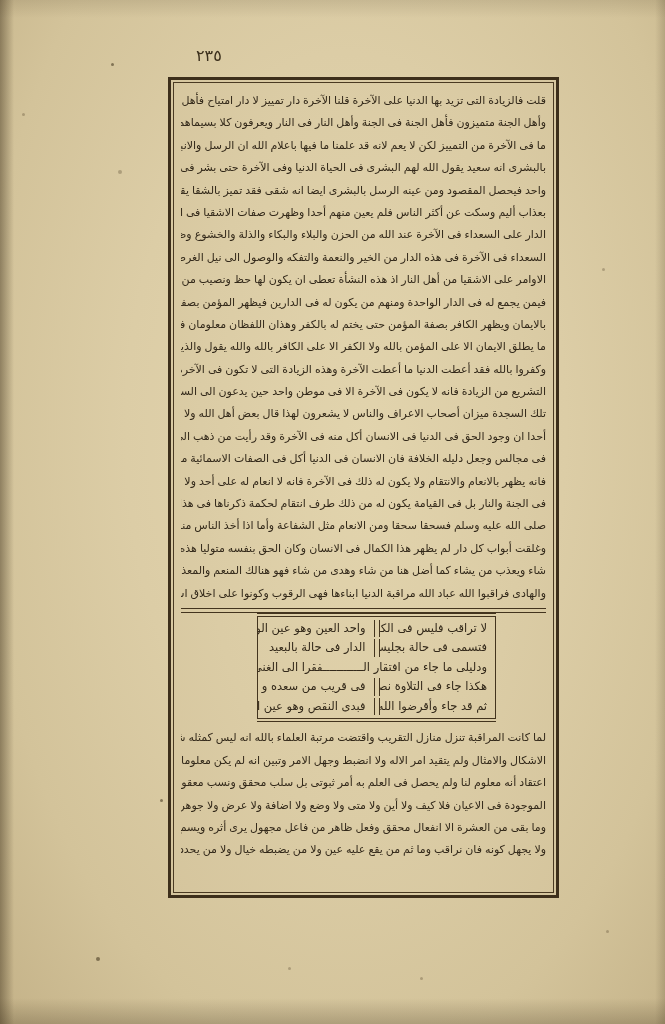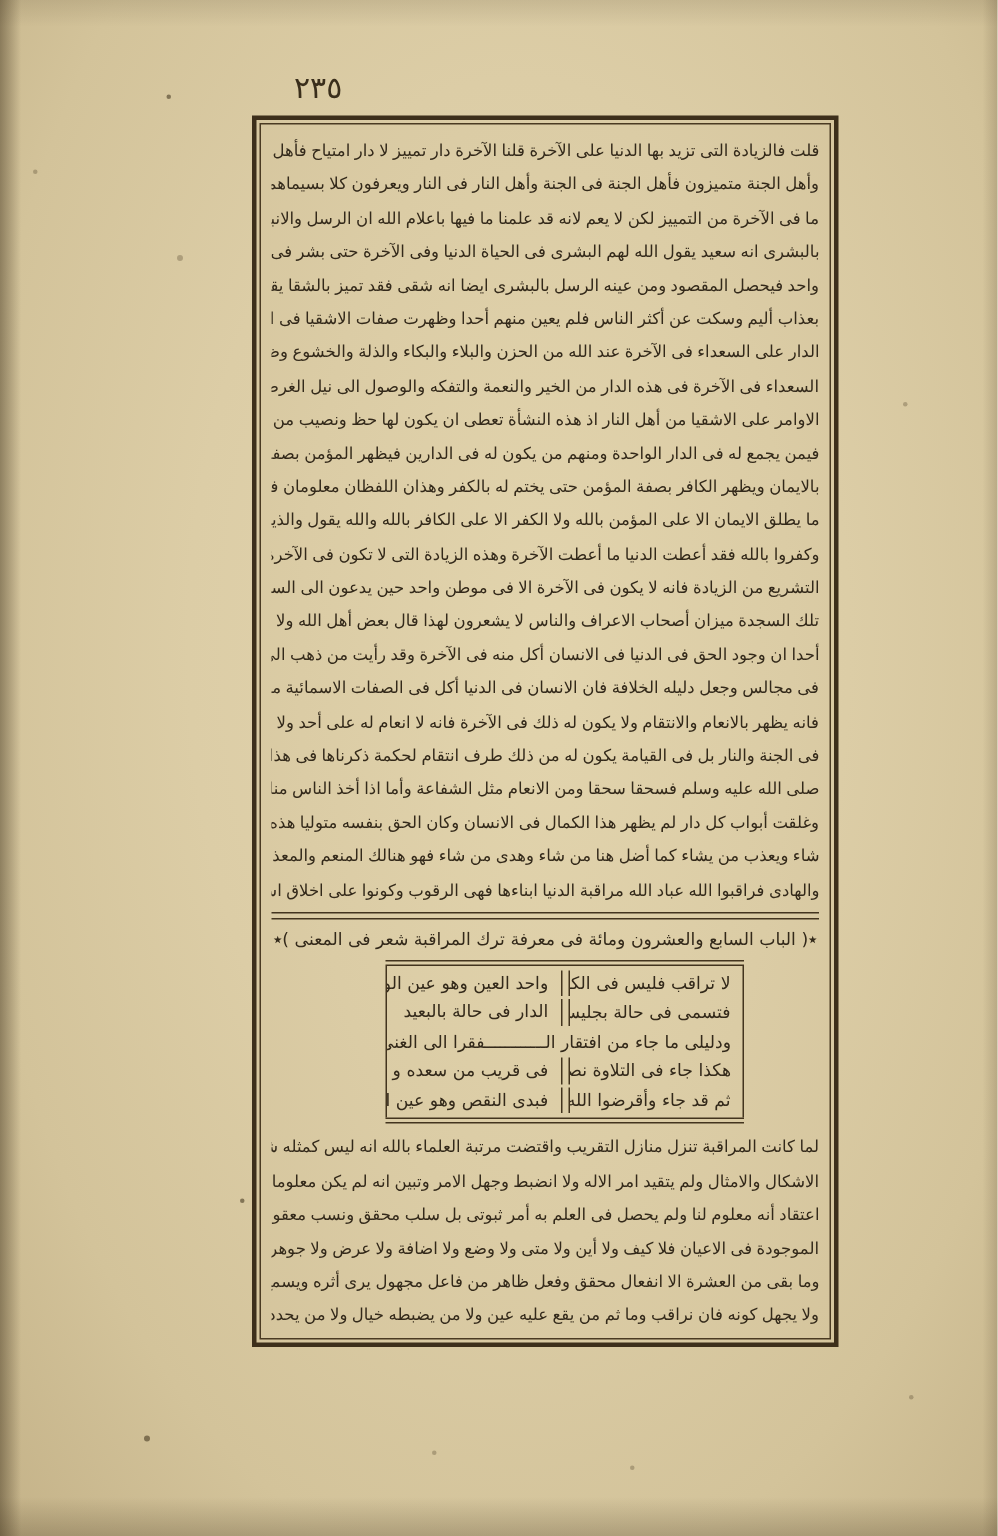--- a/index.html
+++ b/index.html
@@ -13,21 +13,21 @@
     position:relative; width:665px; height:1024px;
     background:
       linear-gradient(90deg, rgba(58,45,24,.45) 0px, rgba(58,45,24,0) 14px),
       linear-gradient(270deg, rgba(58,45,24,.18) 0px, rgba(58,45,24,0) 10px),
       linear-gradient(0deg, rgba(58,45,24,.25) 0px, rgba(58,45,24,0) 26px),
       linear-gradient(180deg, rgba(58,45,24,.12) 0px, rgba(58,45,24,0) 18px),
       radial-gradient(ellipse at 52% 42%, #e4d6b0 0%, #dccda6 45%, #d3c39a 75%, #c4b288 100%);
   }
   .page-number{
     position:absolute; top:46px; left:196px;
-    font-size:20px; letter-spacing:2px; color:#3a2e1b;
+    font-size:16px; letter-spacing:2px; color:#3a2e1b;
     direction:rtl;
   }
   .frame-outer{
     position:absolute; top:77px; left:168px; width:391px; height:821px;
     border:3px solid #3d2f1b;
     background:radial-gradient(ellipse at 50% 45%, #e2d4ad 0%, #dbcca5 60%, #d5c59d 100%);
   }
   .frame-inner{
     position:absolute; inset:2px;
     border:1px solid #4a3a22;
@@ -132,21 +132,20 @@
         <p class="tline">فانه يظهر بالانعام والانتقام ولا يكون له ذلك فى الآخرة فانه لا انعام له على أحد ولا انتقام هنا أعنى</p>
         <p class="tline">فى الجنة والنار بل فى القيامة يكون له من ذلك طرف انتقام لحكمة ذكرناها فى هذا الكتاب مثل قوله</p>
         <p class="tline">صلى الله عليه وسلم فسحقا سحقا ومن الانعام مثل الشفاعة وأما اذا أخذ الناس منازلهم وذبح الموت</p>
         <p class="tline">وغلقت أبواب كل دار لم يظهر هذا الكمال فى الانسان وكان الحق بنفسه متوليا هذه الامور فينعم من</p>
         <p class="tline">شاء ويعذب من يشاء كما أضل هنا من شاء وهدى من شاء فهو هنالك المنعم والمعذب كما كان هنا المضل</p>
         <p class="tline">والهادى فراقبوا الله عباد الله مراقبة الدنيا ابناءها فهى الرقوب وكونوا على اخلاق اسمكم تسعدوا</p>
       </div>
 
       <div class="rule"></div>
 
-      <div class="chapter-heading">٭( الباب السابع والعشرون ومائة فى معرفة ترك المراقبة شعر فى المعنى )٭</div>
 
       <div class="poem-rule"></div>
       <div class="poem-box">
         <div class="verse">
           <div class="hemi">لا تراقب فليس فى الكون الا</div>
           <div class="vdiv"></div>
           <div class="hemi second">واحد العين وهو عين الوجود</div>
         </div>
         <div class="verse">
           <div class="hemi">فتسمى فى حالة بجليسك</div>

